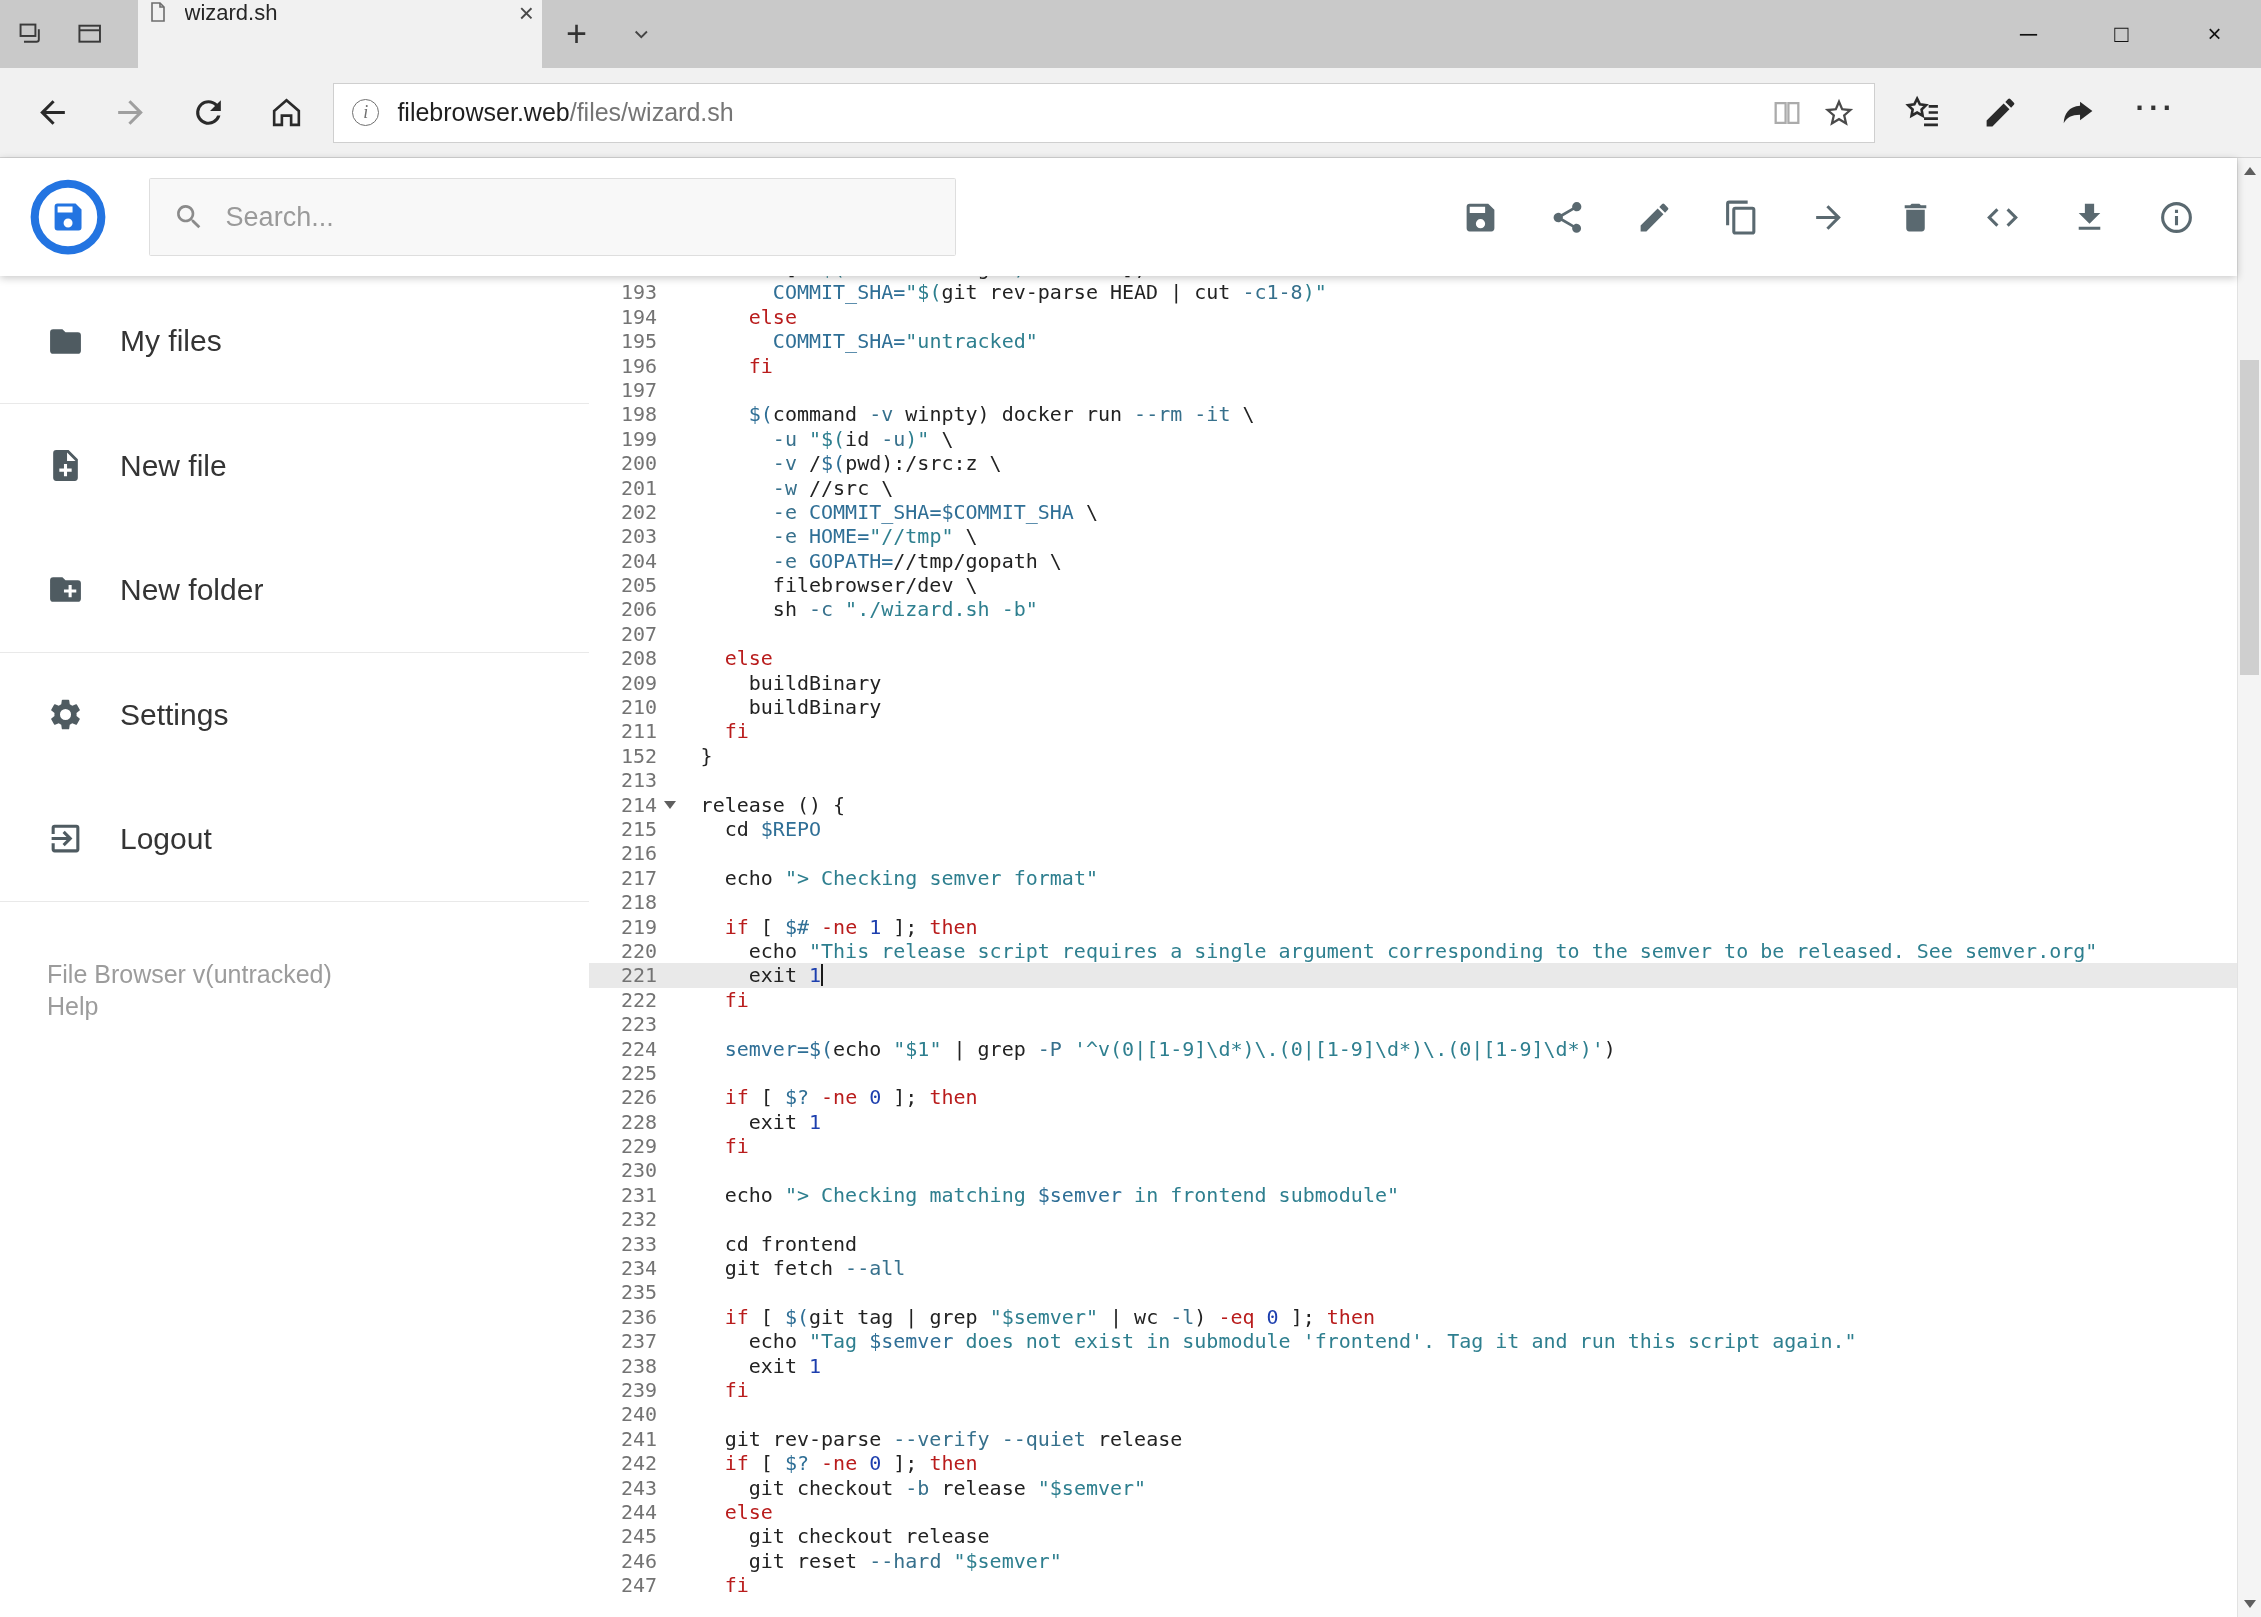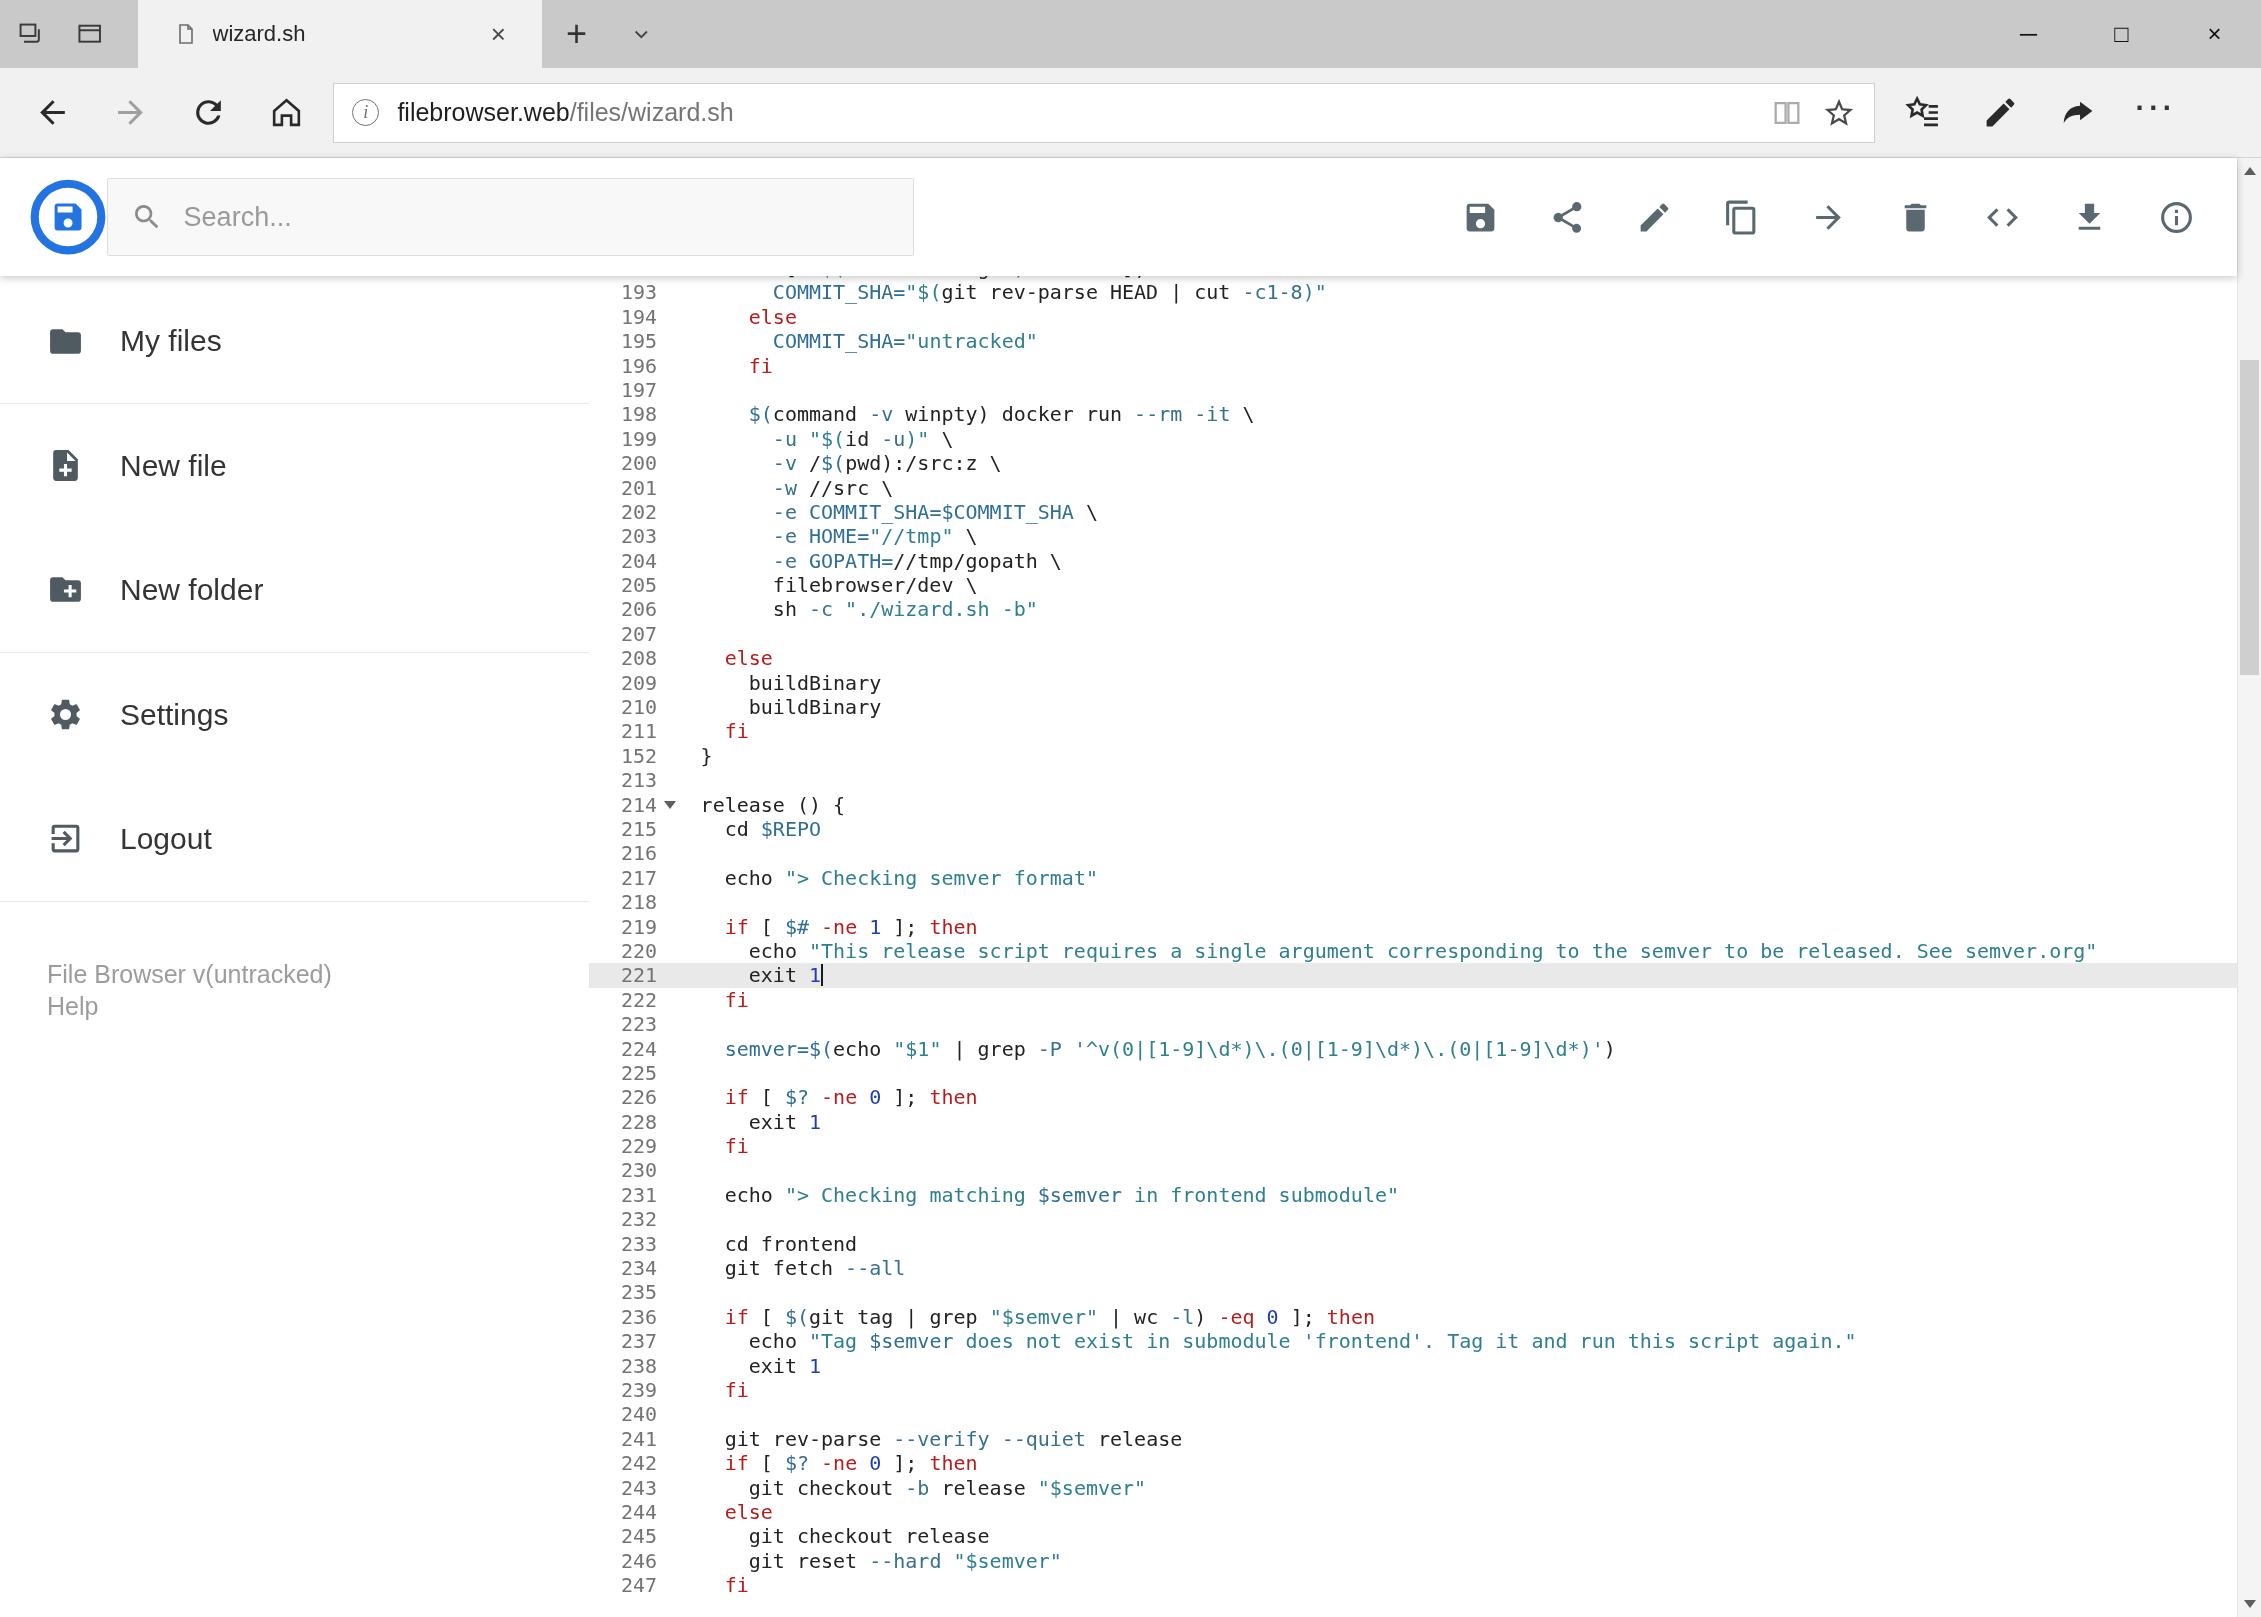--- a/index.html
+++ b/index.html
@@ -6,22 +6,22 @@
   html,body{width:2261px;height:1617px;overflow:hidden;background:#fff;
     font-family:"Liberation Sans",sans-serif}
   svg{display:block}
 
   
   .tabstrip{position:absolute;left:0;top:0;width:2261px;height:68px;background:#c9c9c9;
     display:flex;align-items:stretch}
   .strip-btn{display:flex;align-items:center;justify-content:center;color:#3a3a3a}
   .strip-btn.small{width:60px}
   .strip-btn svg{width:27.4px;height:27.4px}
-  .tab{width:404px;margin-left:18px;background:#f1f1f1;display:flex;align-items:center;
-    gap:14.5px;padding:0 36px}
+  .tab{width:404px;margin-left:18px;background:#f1f1f1;display:flex;
+    gap:14.5px;padding:0 8px}
   .favicon{width:24px;height:24px;color:#6d6d6d}
   .favicon svg{width:24px;height:24px}
   .tab-title{flex:1;font-size:22px;color:#262626;white-space:nowrap;overflow:hidden}
   .tab-close{font-size:26px;color:#4a4a4a;line-height:1}
   .newtab{width:69px;font-size:36px;font-weight:300;color:#333}
   .tab-chev{width:60px;color:#444}
   .tab-chev svg{width:22.6px;height:22.6px}
   .win{margin-left:auto;display:flex;align-items:stretch}
   .win-btn{width:93px;display:flex;align-items:center;justify-content:center;
     font-size:24px;font-weight:300;color:#111}
@@ -44,21 +44,21 @@
   .ab-icon svg{width:34px;height:34px;fill:currentColor}
   .ab-icon.stroke svg{fill:none;stroke:currentColor;stroke-width:1.6}
   .ab-icon.dim{color:#ababab}
   .ellipsis{font-size:29px;font-weight:bold;letter-spacing:4px;color:#333;padding-bottom:8px}
 
   
   .app-header{position:absolute;top:158px;left:0;width:2237px;height:118px;background:#fff;
     box-shadow:0 2.4px 8px rgba(0,0,0,.22);display:flex;align-items:center;z-index:4}
   .logo{width:78px;height:78px;margin-left:29px;flex:none}
   .logo svg{width:78px;height:78px}
-  .searchbox{width:807px;height:78px;background:#f8f8f8;border:0.8px solid #dedede;
+  .searchbox{width:807px;height:78px;margin-left:42px;background:#f8f8f8;border:0.8px solid #dedede;
     border-radius:1.6px;display:flex;align-items:center;gap:21px;padding:0 22.6px}
   .search-icon{width:32px;height:32px;color:#8b8b8b;flex:none}
   .search-icon svg{width:32px;height:32px;fill:currentColor}
   .searchbox input{flex:1;border:none;outline:none;background:transparent;font-size:27px;
     color:#333;font-family:inherit}
   .searchbox input::placeholder{color:#9a9a9a}
   .hdr-tools{margin-left:auto;display:flex;align-items:center;gap:50px;padding-right:42px}
   .tool-btn{width:37px;height:37px;color:#5a6970}
   .tool-btn svg{width:37px;height:37px;fill:currentColor}
 

